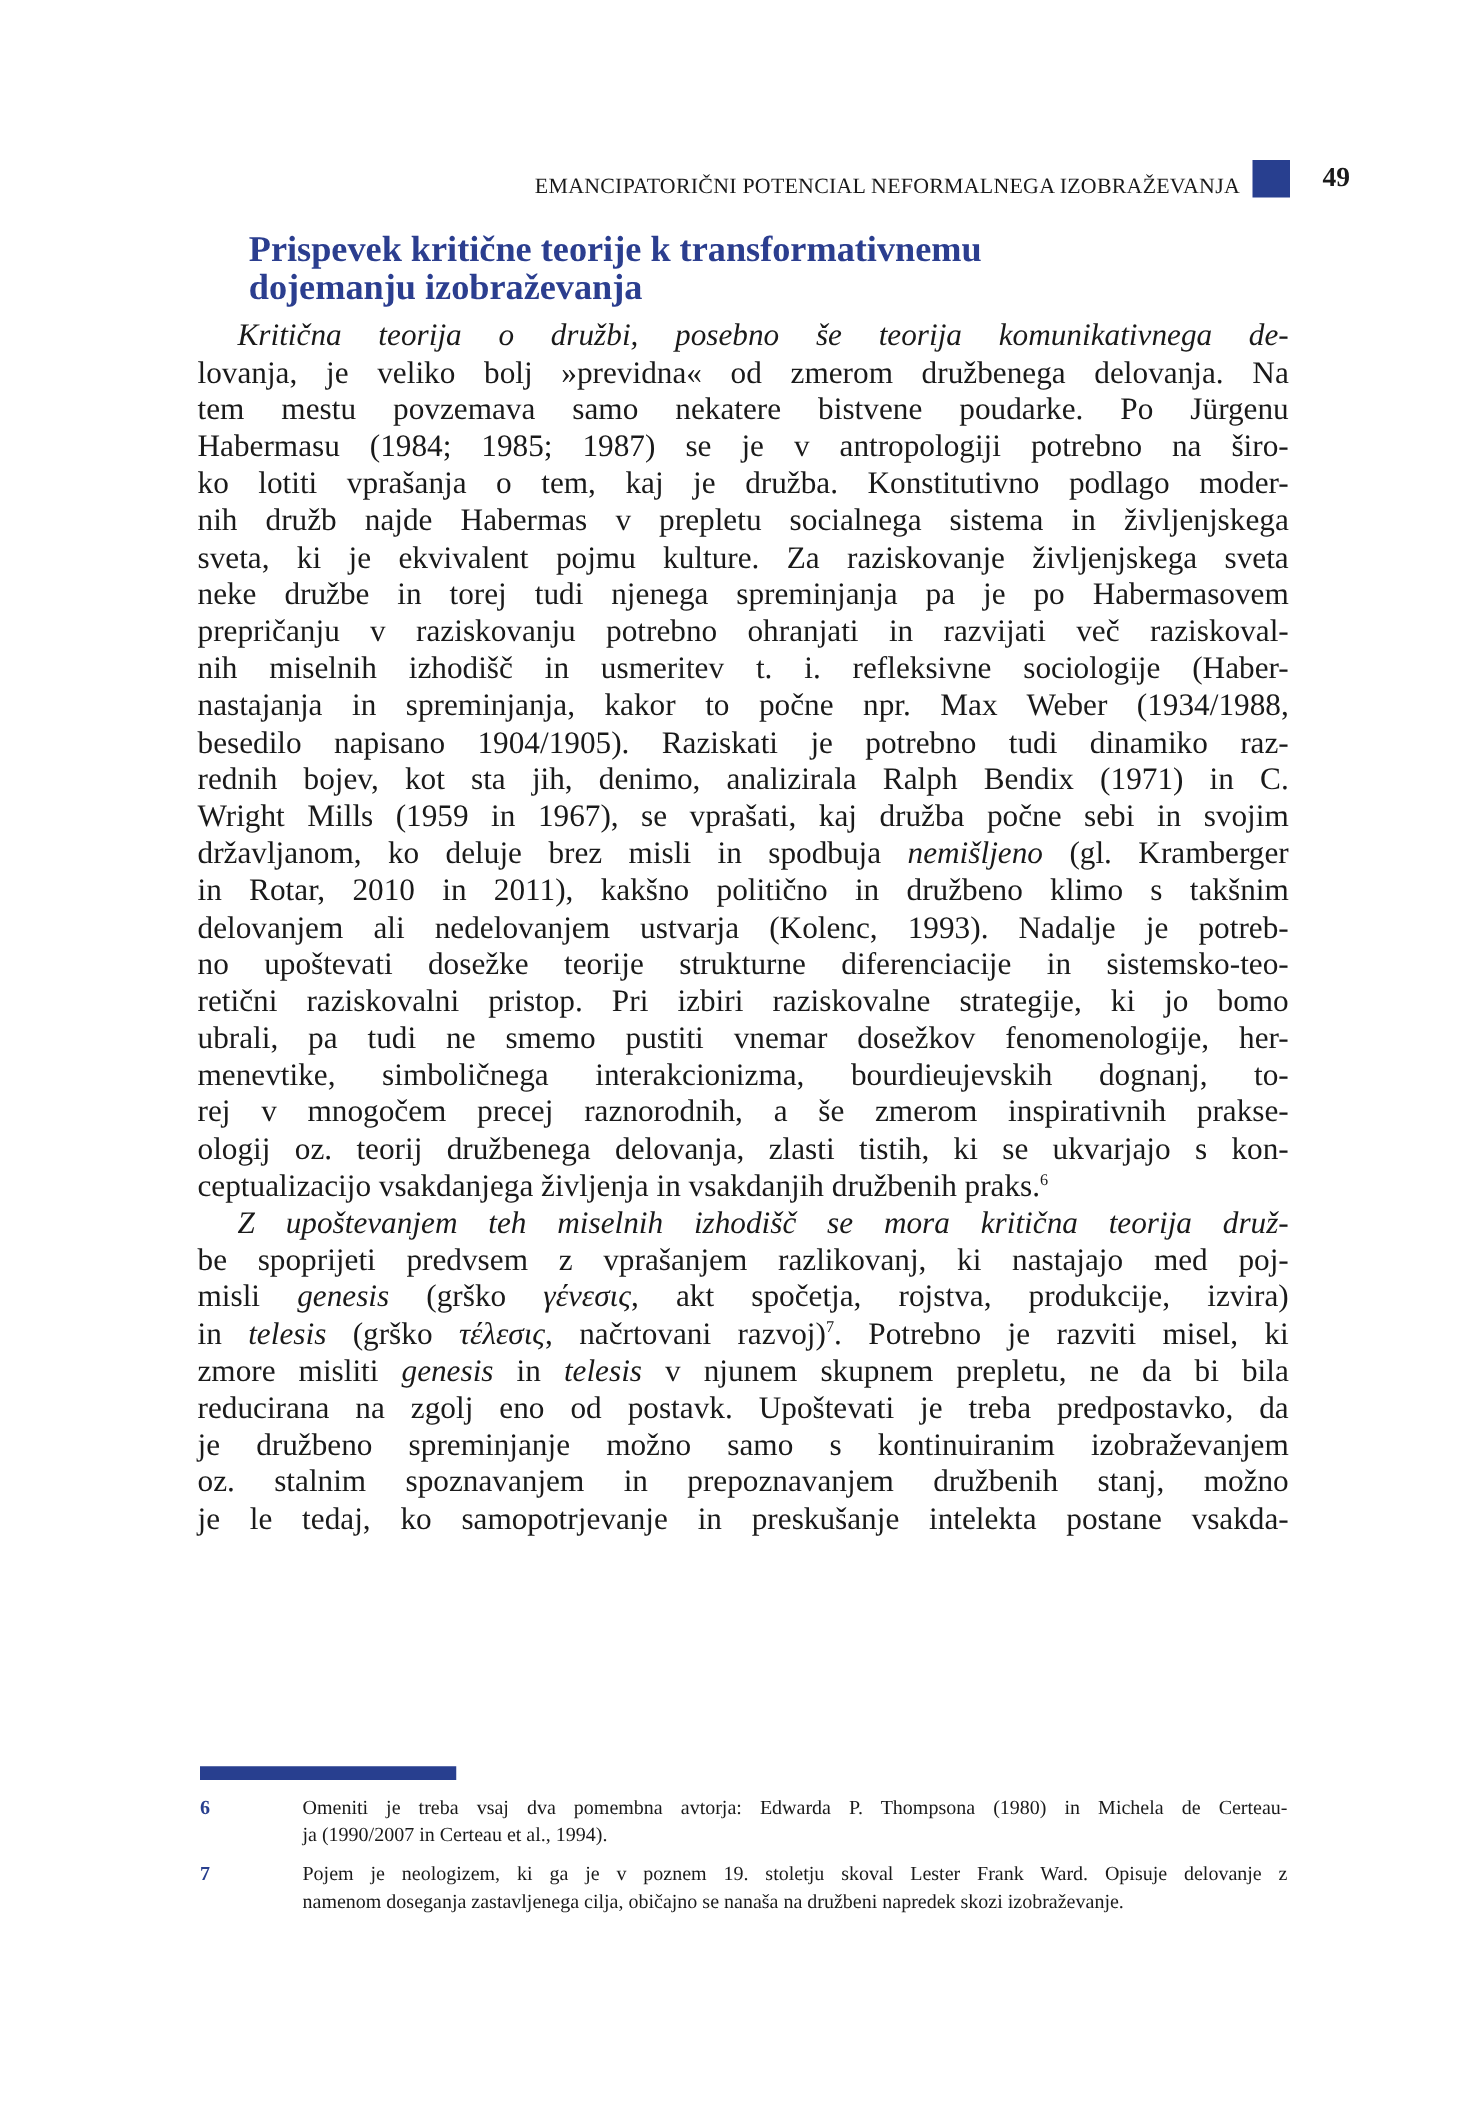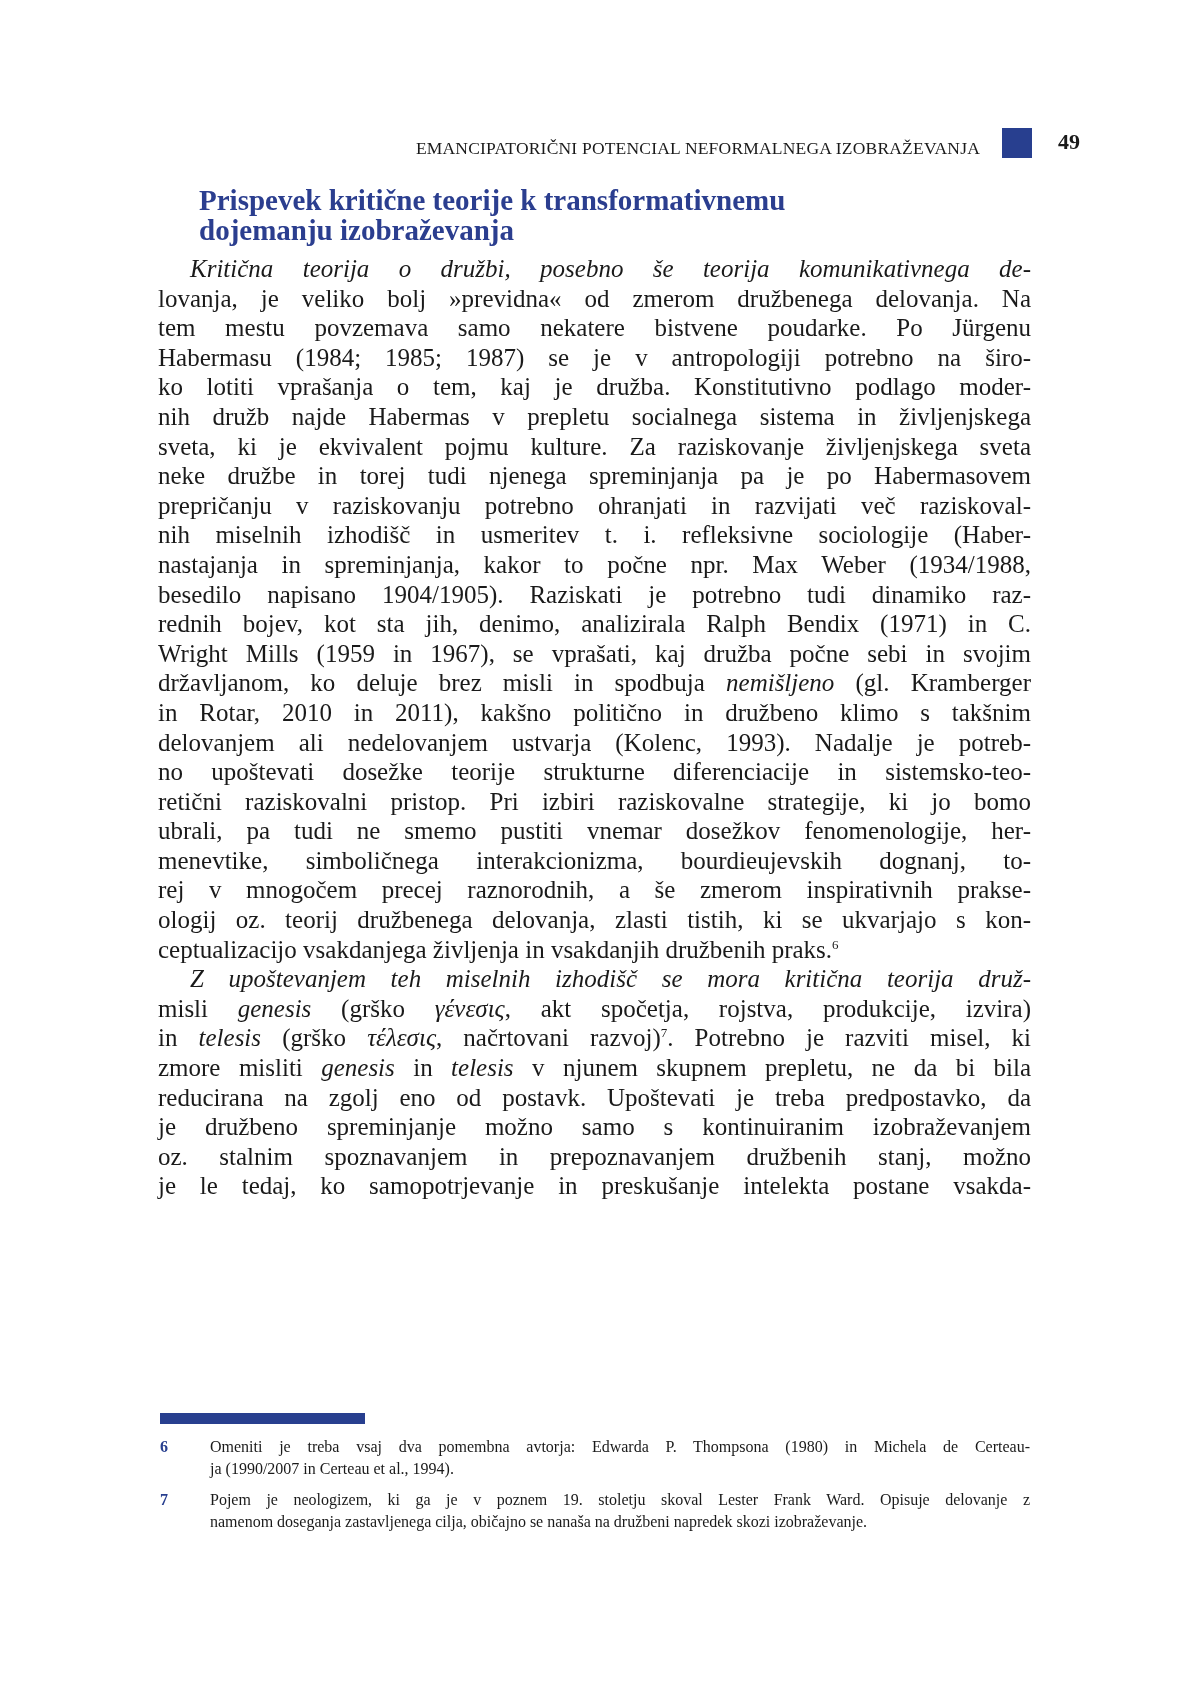--- a/index.html
+++ b/index.html
@@ -1,31 +1,31 @@
 <!DOCTYPE html>
 <html><head>
 <meta charset="utf-8">
 <style>
   html, body { margin: 0; padding: 0; background: #ffffff; }
   body { width: 1187px; height: 1684px; position: relative; overflow: hidden; font-family: "Liberation Serif", "DejaVu Serif", serif; color: #1a1a1a; }
-  .running-header { position: absolute; top: 128px; right: 155px; display: flex; align-items: flex-end; gap: 22px; }
+  .running-header { position: absolute; top: 128px; right: 155px; display: flex; align-items: flex-end; gap: 10px; }
   .running-title { font-size: 17.5px; letter-spacing: 0.2px; color: #1a1a1a; line-height: 1; padding-bottom: 1px; }
   .header-square { width: 30px; height: 30px; background: #283f8f; }
   .page-number { position: absolute; top: 131px; right: 107px; font-size: 22px; font-weight: bold; color: #1a1a1a; line-height: 1; }
   .section-heading { position: absolute; top: 185px; left: 199px; width: 760px; font-size: 29px; font-weight: bold; color: #2b3e8f; line-height: 30px; margin: 0; }
   .body-text { position: absolute; top: 254px; left: 158px; width: 873px; font-size: 25px; line-height: 29.6px; text-align: justify; margin: 0; }
   .body-text .line { display: block; text-align: justify; text-align-last: justify; white-space: nowrap; }
   .body-text .line.last { text-align-last: left; }
   .indent { padding-left: 32px; font-style: italic; }
   .sup { font-size: 13px; vertical-align: super; line-height: 0; }
   .footnote-rule { position: absolute; top: 1413px; left: 160px; width: 205px; height: 11px; background: #283f8f; }
   .footnotes { position: absolute; top: 1436px; left: 160px; width: 870px; font-size: 16px; line-height: 22px; }
   .fn { display: flex; margin-bottom: 9px; }
   .fn-num { width: 50px; flex: none; color: #283f8f; font-weight: bold; }
-  .fn-text { flex: 1; }
+  .fn-text { flex: 1; margin-left: 32px; }
   .fn-text .line { display: block; text-align: justify; text-align-last: justify; white-space: nowrap; }
   .fn-text .line.last { text-align-last: left; }
   i { font-style: italic; }
 </style>
 </head>
 <body>
 
 <div class="running-header">
   <span class="running-title">EMANCIPATORIČNI POTENCIAL NEFORMALNEGA IZOBRAŽEVANJA</span>
   <span class="header-square"></span>
@@ -59,20 +59,21 @@
     <span class="line">no upoštevati dosežke teorije strukturne diferenciacije in sistemsko-teo-</span>
     <span class="line">retični raziskovalni pristop. Pri izbiri raziskovalne strategije, ki jo bomo</span>
     <span class="line">ubrali, pa tudi ne smemo pustiti vnemar dosežkov fenomenologije, her-</span>
     <span class="line">menevtike, simboličnega interakcionizma, bourdieujevskih dognanj, to-</span>
     <span class="line">rej v mnogočem precej raznorodnih, a še zmerom inspirativnih prakse-</span>
     <span class="line">ologij oz. teorij družbenega delovanja, zlasti tistih, ki se ukvarjajo s kon-</span>
     <span class="line last"><span>ceptualizacijo vsakdanjega življenja in vsakdanjih družbenih praks.</span><span class="sup">6</span></span>
   </div>
   <div>
     <span class="line indent">Z upoštevanjem teh miselnih izhodišč se mora kritična teorija druž-</span>
+    <span class="line">be spoprijeti predvsem z vprašanjem razlikovanj, ki nastajajo med poj-</span>
     <span class="line"><span>misli </span><i>genesis</i><span> (grško </span><i>γένεσις</i><span>, akt spočetja, rojstva, produkcije, izvira)</span></span>
     <span class="line"><span>in </span><i>telesis</i><span> (grško </span><i>τέλεσις</i><span>, načrtovani razvoj)</span><span class="sup">7</span><span>. Potrebno je razviti misel, ki</span></span>
     <span class="line"><span>zmore misliti </span><i>genesis</i><span> in </span><i>telesis</i><span> v njunem skupnem prepletu, ne da bi bila</span></span>
     <span class="line">reducirana na zgolj eno od postavk. Upoštevati je treba predpostavko, da</span>
     <span class="line">je družbeno spreminjanje možno samo s kontinuiranim izobraževanjem</span>
     <span class="line">oz. stalnim spoznavanjem in prepoznavanjem družbenih stanj, možno</span>
     <span class="line">je le tedaj, ko samopotrjevanje in preskušanje intelekta postane vsakda-</span>
   </div>
 </div>
 

